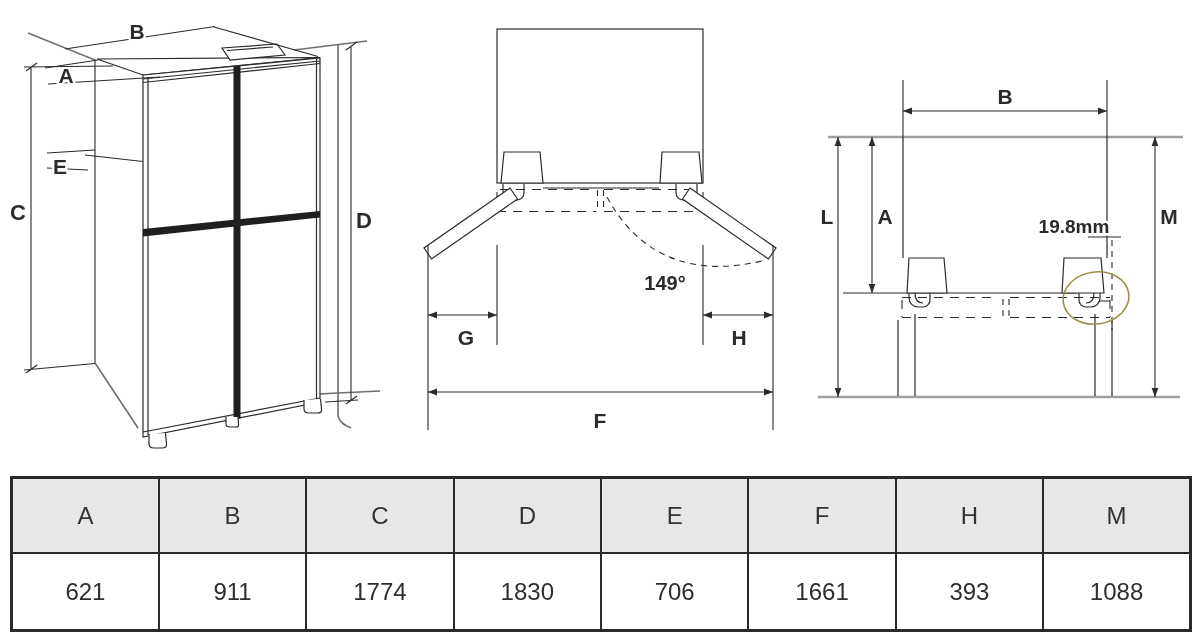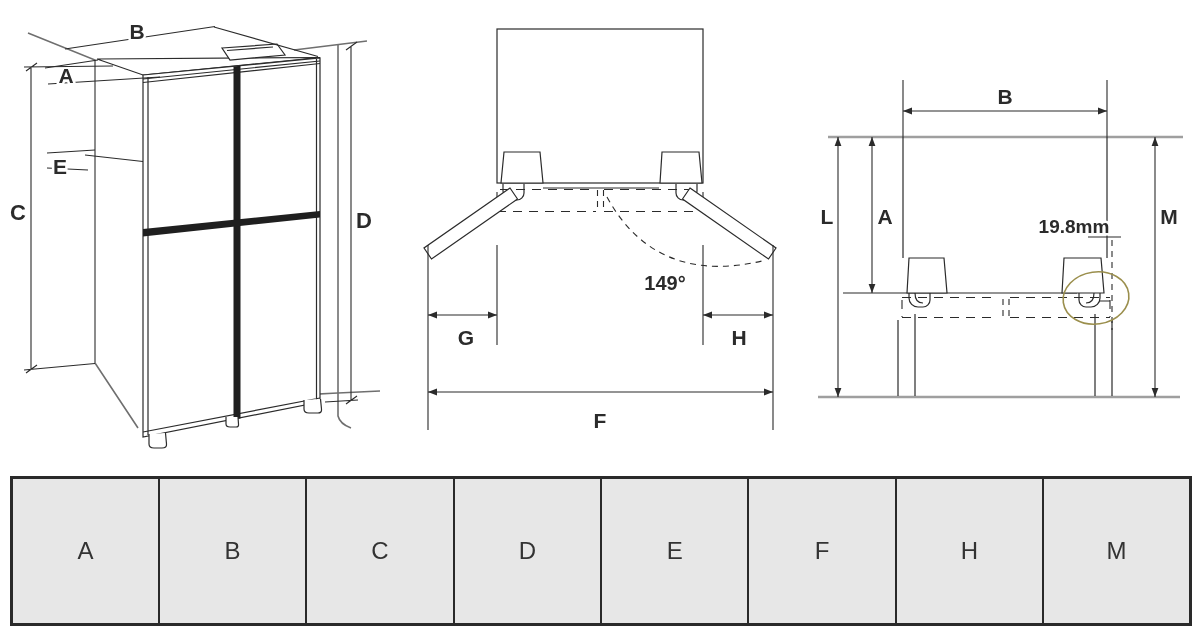--- a/index.html
+++ b/index.html
@@ -144,16 +144,26 @@
         <tr class="hdr">
       <td>A</td>
       <td>B</td>
       <td>C</td>
       <td>D</td>
       <td>E</td>
       <td>F</td>
       <td>H</td>
       <td>M</td>
     </tr>
+    <tr class="val">
+      <td>621</td>
+      <td>911</td>
+      <td>1774</td>
+      <td>1830</td>
+      <td>706</td>
+      <td>1661</td>
+      <td>393</td>
+      <td>1088</td>
+    </tr>
   </tbody>
     </table>
 
 </div>
 
 </body></html>

